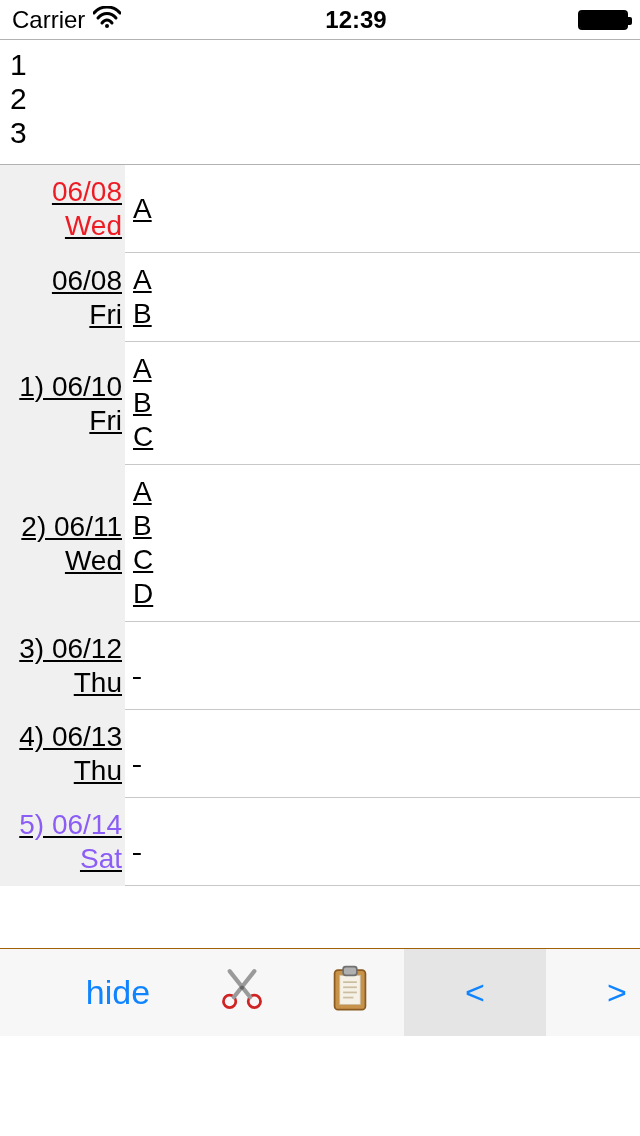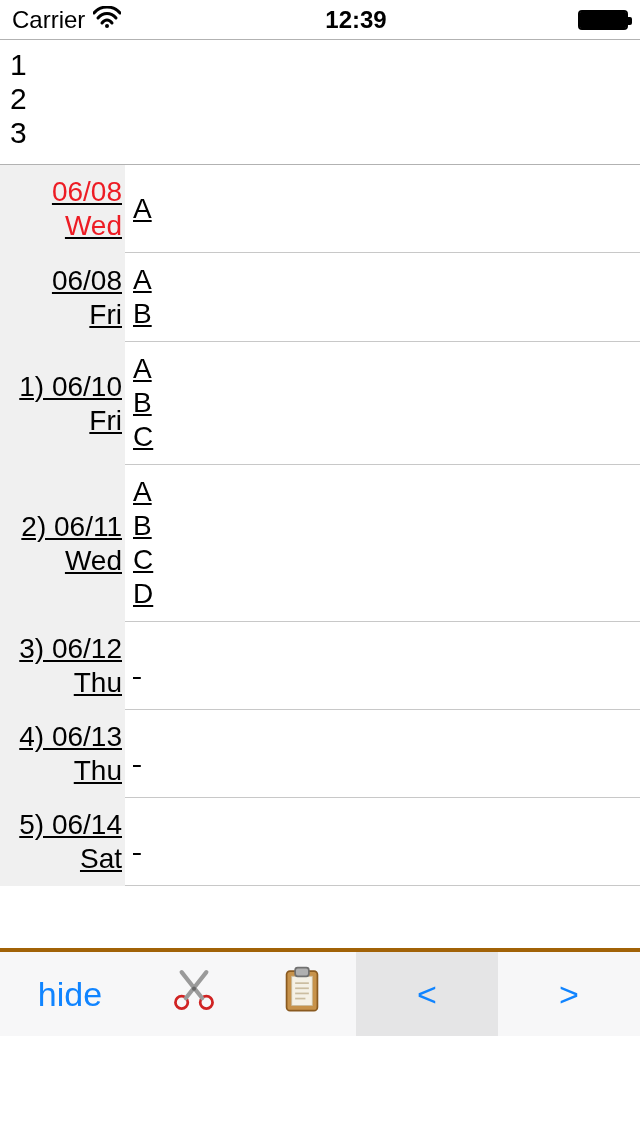--- a/index.html
+++ b/index.html
@@ -55,45 +55,46 @@
     text-align: right;
     padding: 10px 3px 10px 4px;
     font-size: 28px;
     line-height: 34px;
     display: flex;
     flex-direction: column;
     justify-content: center;
     align-items: flex-end;
   }
   .date-col.red { color: #ed1c24; }
-  .date-col.blue { color: #000000; justify-content: flex-end; }
+  .date-col.blue { color: #8b5cf6; justify-content: flex-end; }
   .content-col {
     flex: 1;
     padding: 10px 0 10px 8px;
     font-size: 28px;
     line-height: 34px;
     border-bottom: 1px solid #c8c8c8;
     display: flex;
     flex-direction: column;
     justify-content: center;
   }
   .row:first-child .content-col { border-top: none; }
   .content-col .entry { }
   .date-line1 { white-space: nowrap; }
   .date-line2 { white-space: nowrap; }
 
   .toolbar {
     position: absolute;
     left: 0; right: 0;
     top: 948px;
     height: 88px;
-    border-top: 4px solid #a16207;
+    border-top: 1px solid #a16207;
     background: #f7f7f8;
     display: flex;
     align-items: flex-start;
+    padding-left: 48px;
   }
   .tbtn {
     flex: 0 0 auto;
     display: flex;
     align-items: center;
     justify-content: center;
     font-size: 34px;
     color: #1084ff;
     height: 100%;
   }

